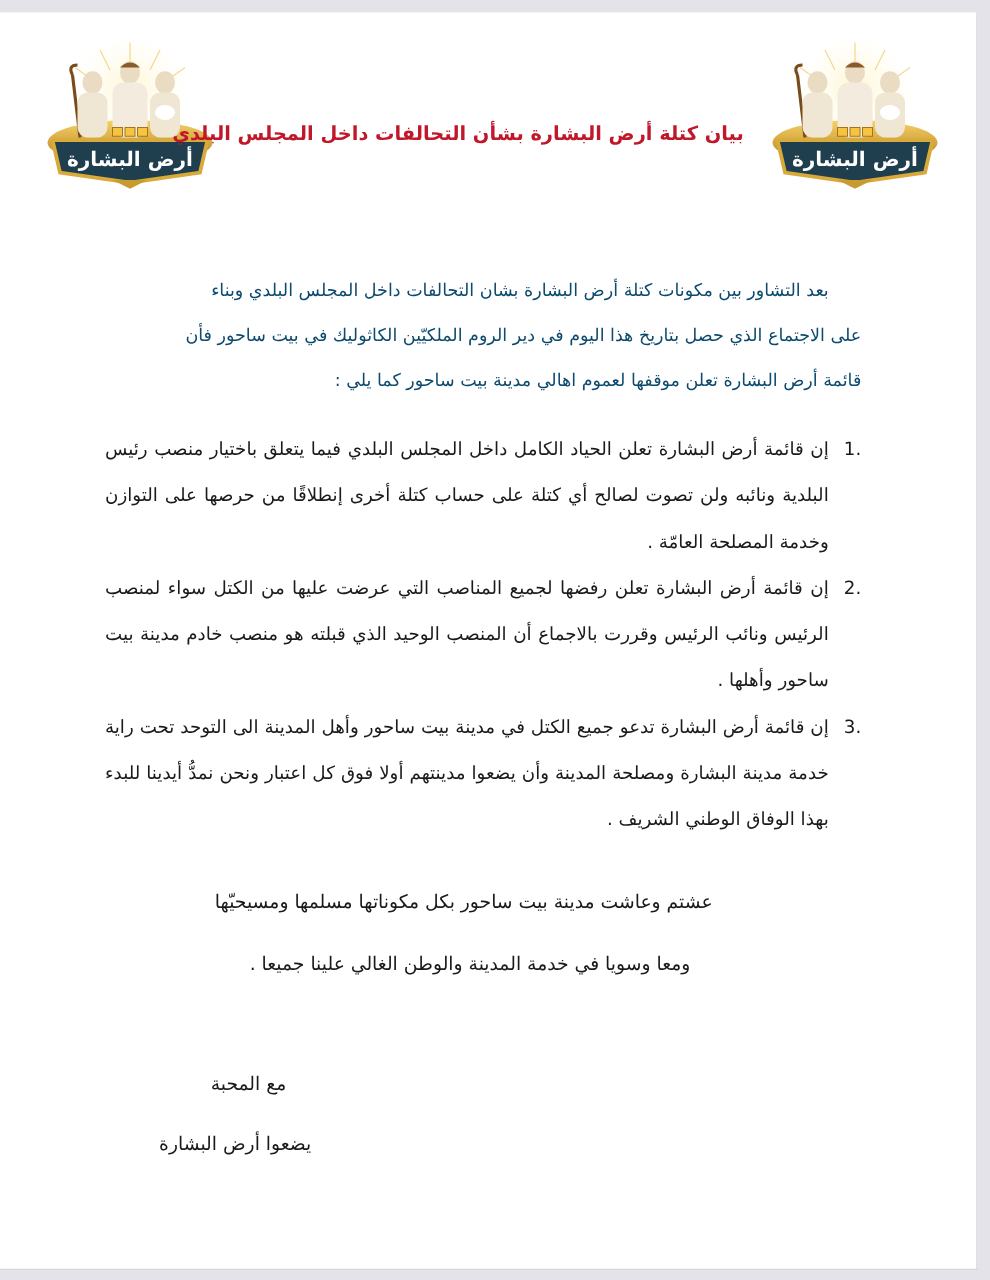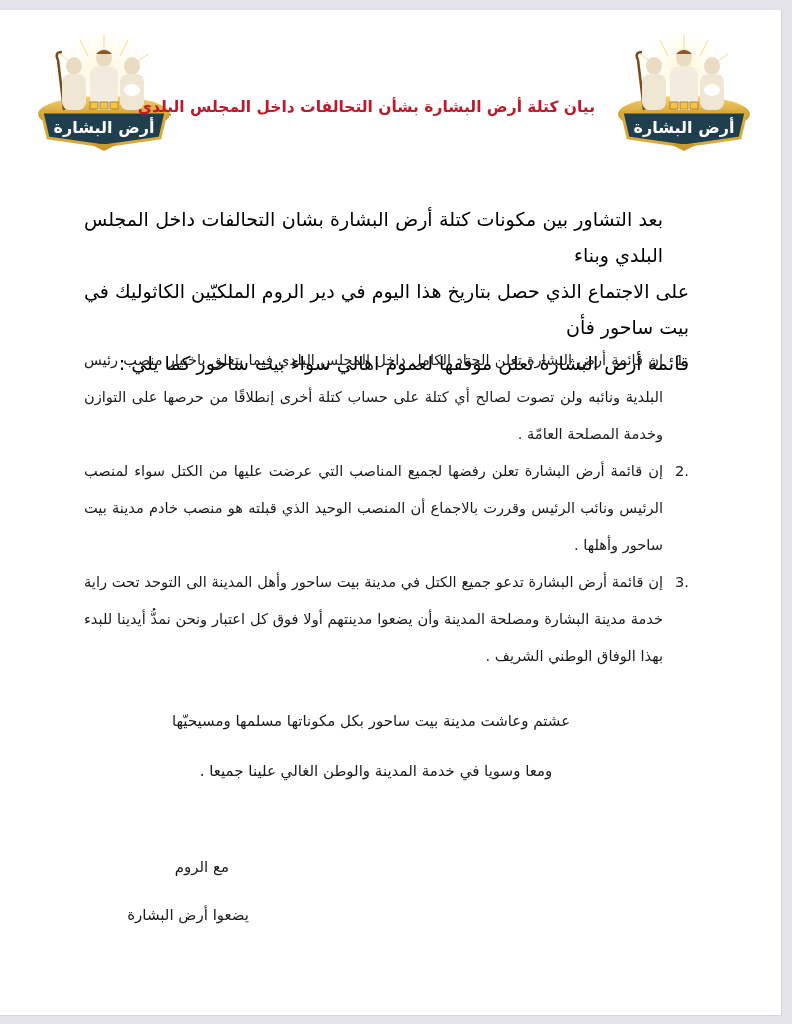--- a/index.html
+++ b/index.html
@@ -37,23 +37,23 @@
   .txt {
     position: absolute; right: 92px;
     direction: rtl; text-align: right;
     color: #1a1a1a; font-size: 15px;
     font-family: "DejaVu Sans", sans-serif;
     white-space: nowrap;
   }
   .greeting { top: 162px; }
 
   .para {
-    position: absolute; right: 92px; width: 605px; top: 191px;
+    position: absolute; right: 92px; width: 605px; top: 205px;
     direction: rtl; text-align: justify; text-align-last: right;
-    font-size: 19px; line-height: 36px; color: #000000;
+    font-size: 14px; line-height: 36px; color: #0c4a6e;
   }
   .para .first { padding-right: 26px; }
 
   .list {
     position: absolute; right: 92px; width: 605px; top: 331px;
     direction: rtl; list-style: none;
   }
   .list-item {
     position: relative; padding-right: 26px;
     font-size: 14.6px; line-height: 37px; color: #1a1a1a;
@@ -174,36 +174,36 @@
       <path d="M22 80 L146 80 L140 106 L84 114 L28 106 Z" fill="#1f3f4f" stroke="#d9a93a" stroke-width="3"></path>
       <text x="84" y="101" text-anchor="middle" font-family="DejaVu Sans, sans-serif" font-weight="bold" font-size="16" fill="#ffffff">أرض البشارة</text>
       <path d="M70 112 L84 119 L98 112" fill="#c99a2e"></path>
     </svg>
   </div>
 
 
   <div class="para">
     <div class="first">بعد التشاور بين مكونات كتلة أرض البشارة بشان التحالفات داخل المجلس البلدي وبناء</div>
     <div>على الاجتماع الذي حصل بتاريخ هذا اليوم في دير الروم الملكيّين الكاثوليك في بيت ساحور فأن</div>
-    <div>قائمة أرض البشارة تعلن موقفها لعموم اهالي سواء بيت ساحور كما يلي :</div>
+    <div>قائمة أرض البشارة تعلن موقفها لعموم اهالي مدينة بيت ساحور كما يلي :</div>
   </div>
 
   <ol class="list">
     <li class="list-item">
       <span class="list-num">1.</span>
       <span>إن قائمة أرض البشارة تعلن الحياد الكامل داخل المجلس البلدي فيما يتعلق باختيار منصب رئيس البلدية ونائبه ولن تصوت لصالح أي كتلة على حساب كتلة أخرى إنطلاقًا من حرصها على التوازن وخدمة المصلحة العامّة .</span>
     </li>
     <li class="list-item">
       <span class="list-num">2.</span>
       <span>إن قائمة أرض البشارة تعلن رفضها لجميع المناصب التي عرضت عليها من الكتل سواء لمنصب الرئيس ونائب الرئيس وقررت بالاجماع أن المنصب الوحيد الذي قبلته هو منصب خادم مدينة بيت ساحور وأهلها .</span>
     </li>
     <li class="list-item">
       <span class="list-num">3.</span>
       <span>إن قائمة أرض البشارة تدعو جميع الكتل في مدينة بيت ساحور وأهل المدينة الى التوحد تحت راية خدمة مدينة البشارة ومصلحة المدينة وأن يضعوا مدينتهم أولا فوق كل اعتبار ونحن نمدُّ أيدينا للبدء بهذا الوفاق الوطني الشريف .</span>
     </li>
   </ol>
 
   <div class="closing l1">عشتم وعاشت مدينة بيت ساحور بكل مكوناتها مسلمها ومسيحيّها</div>
   <div class="closing l2">ومعا وسويا في خدمة المدينة والوطن الغالي علينا جميعا .</div>
 
-  <div class="sign l1">مع الروم</div>
+  <div class="sign l1">مع المحبة</div>
   <div class="sign l2">يضعوا أرض البشارة</div>
 </div>
 
 </body></html>

